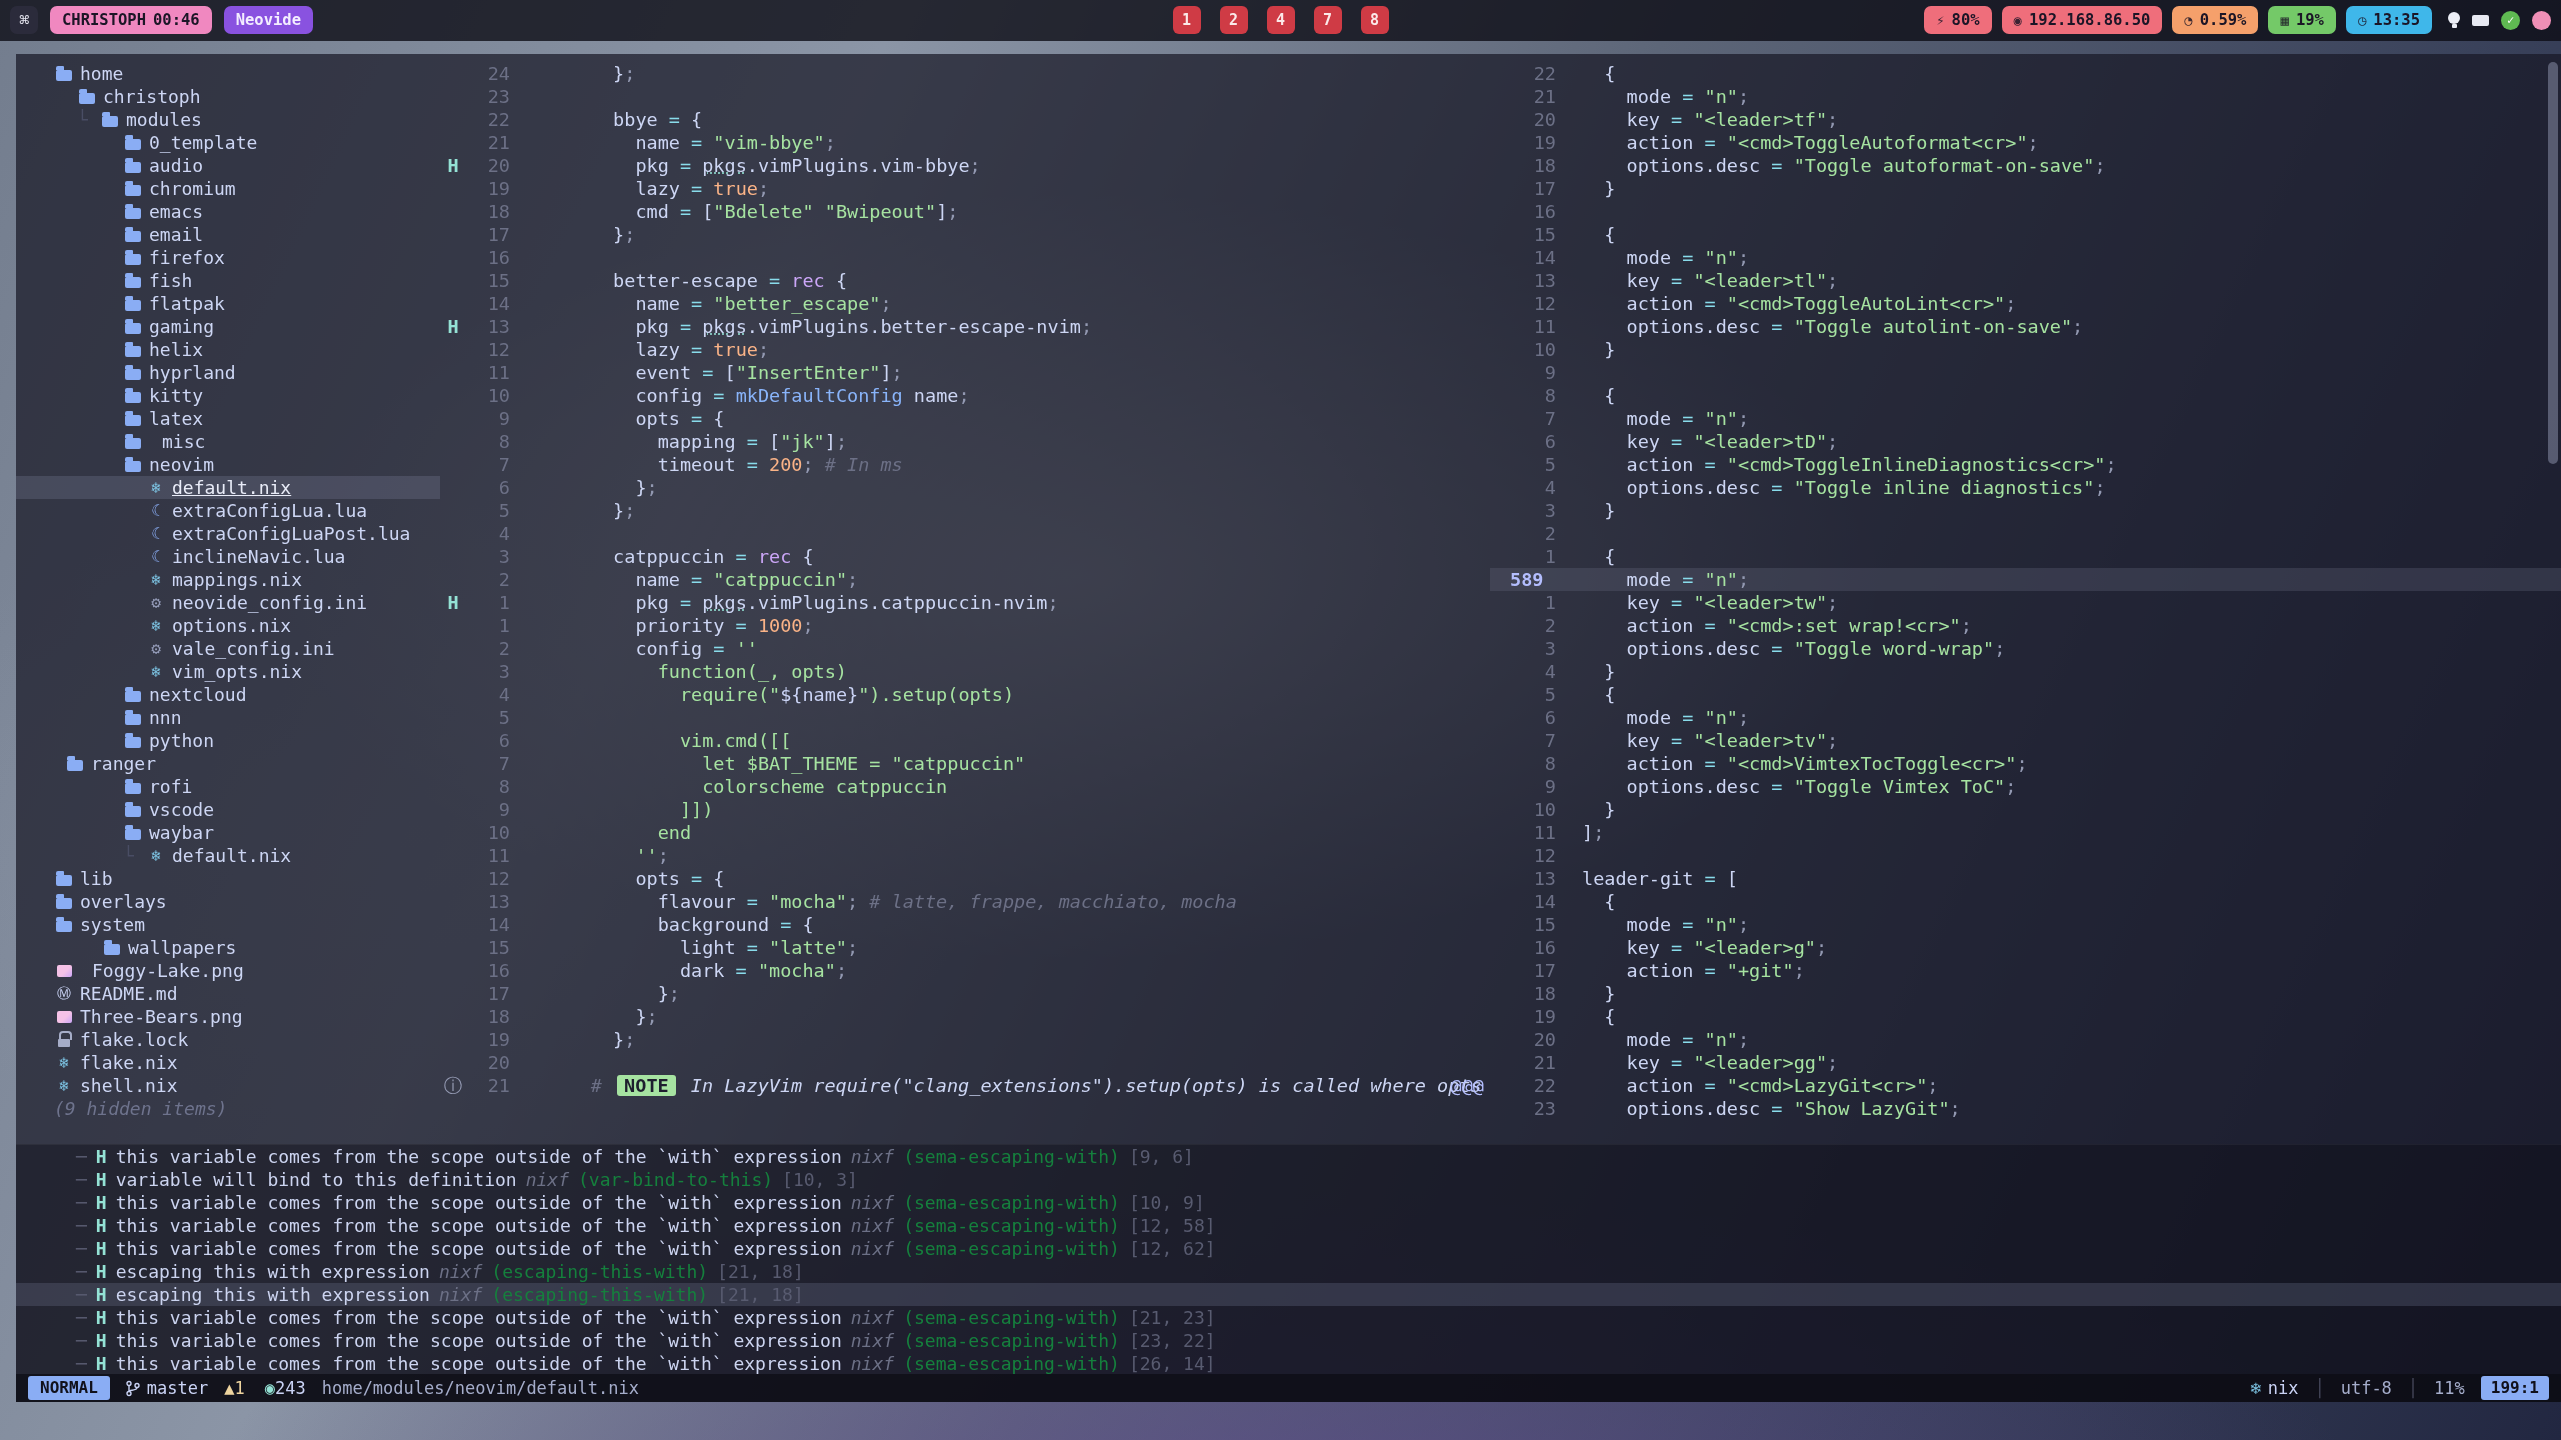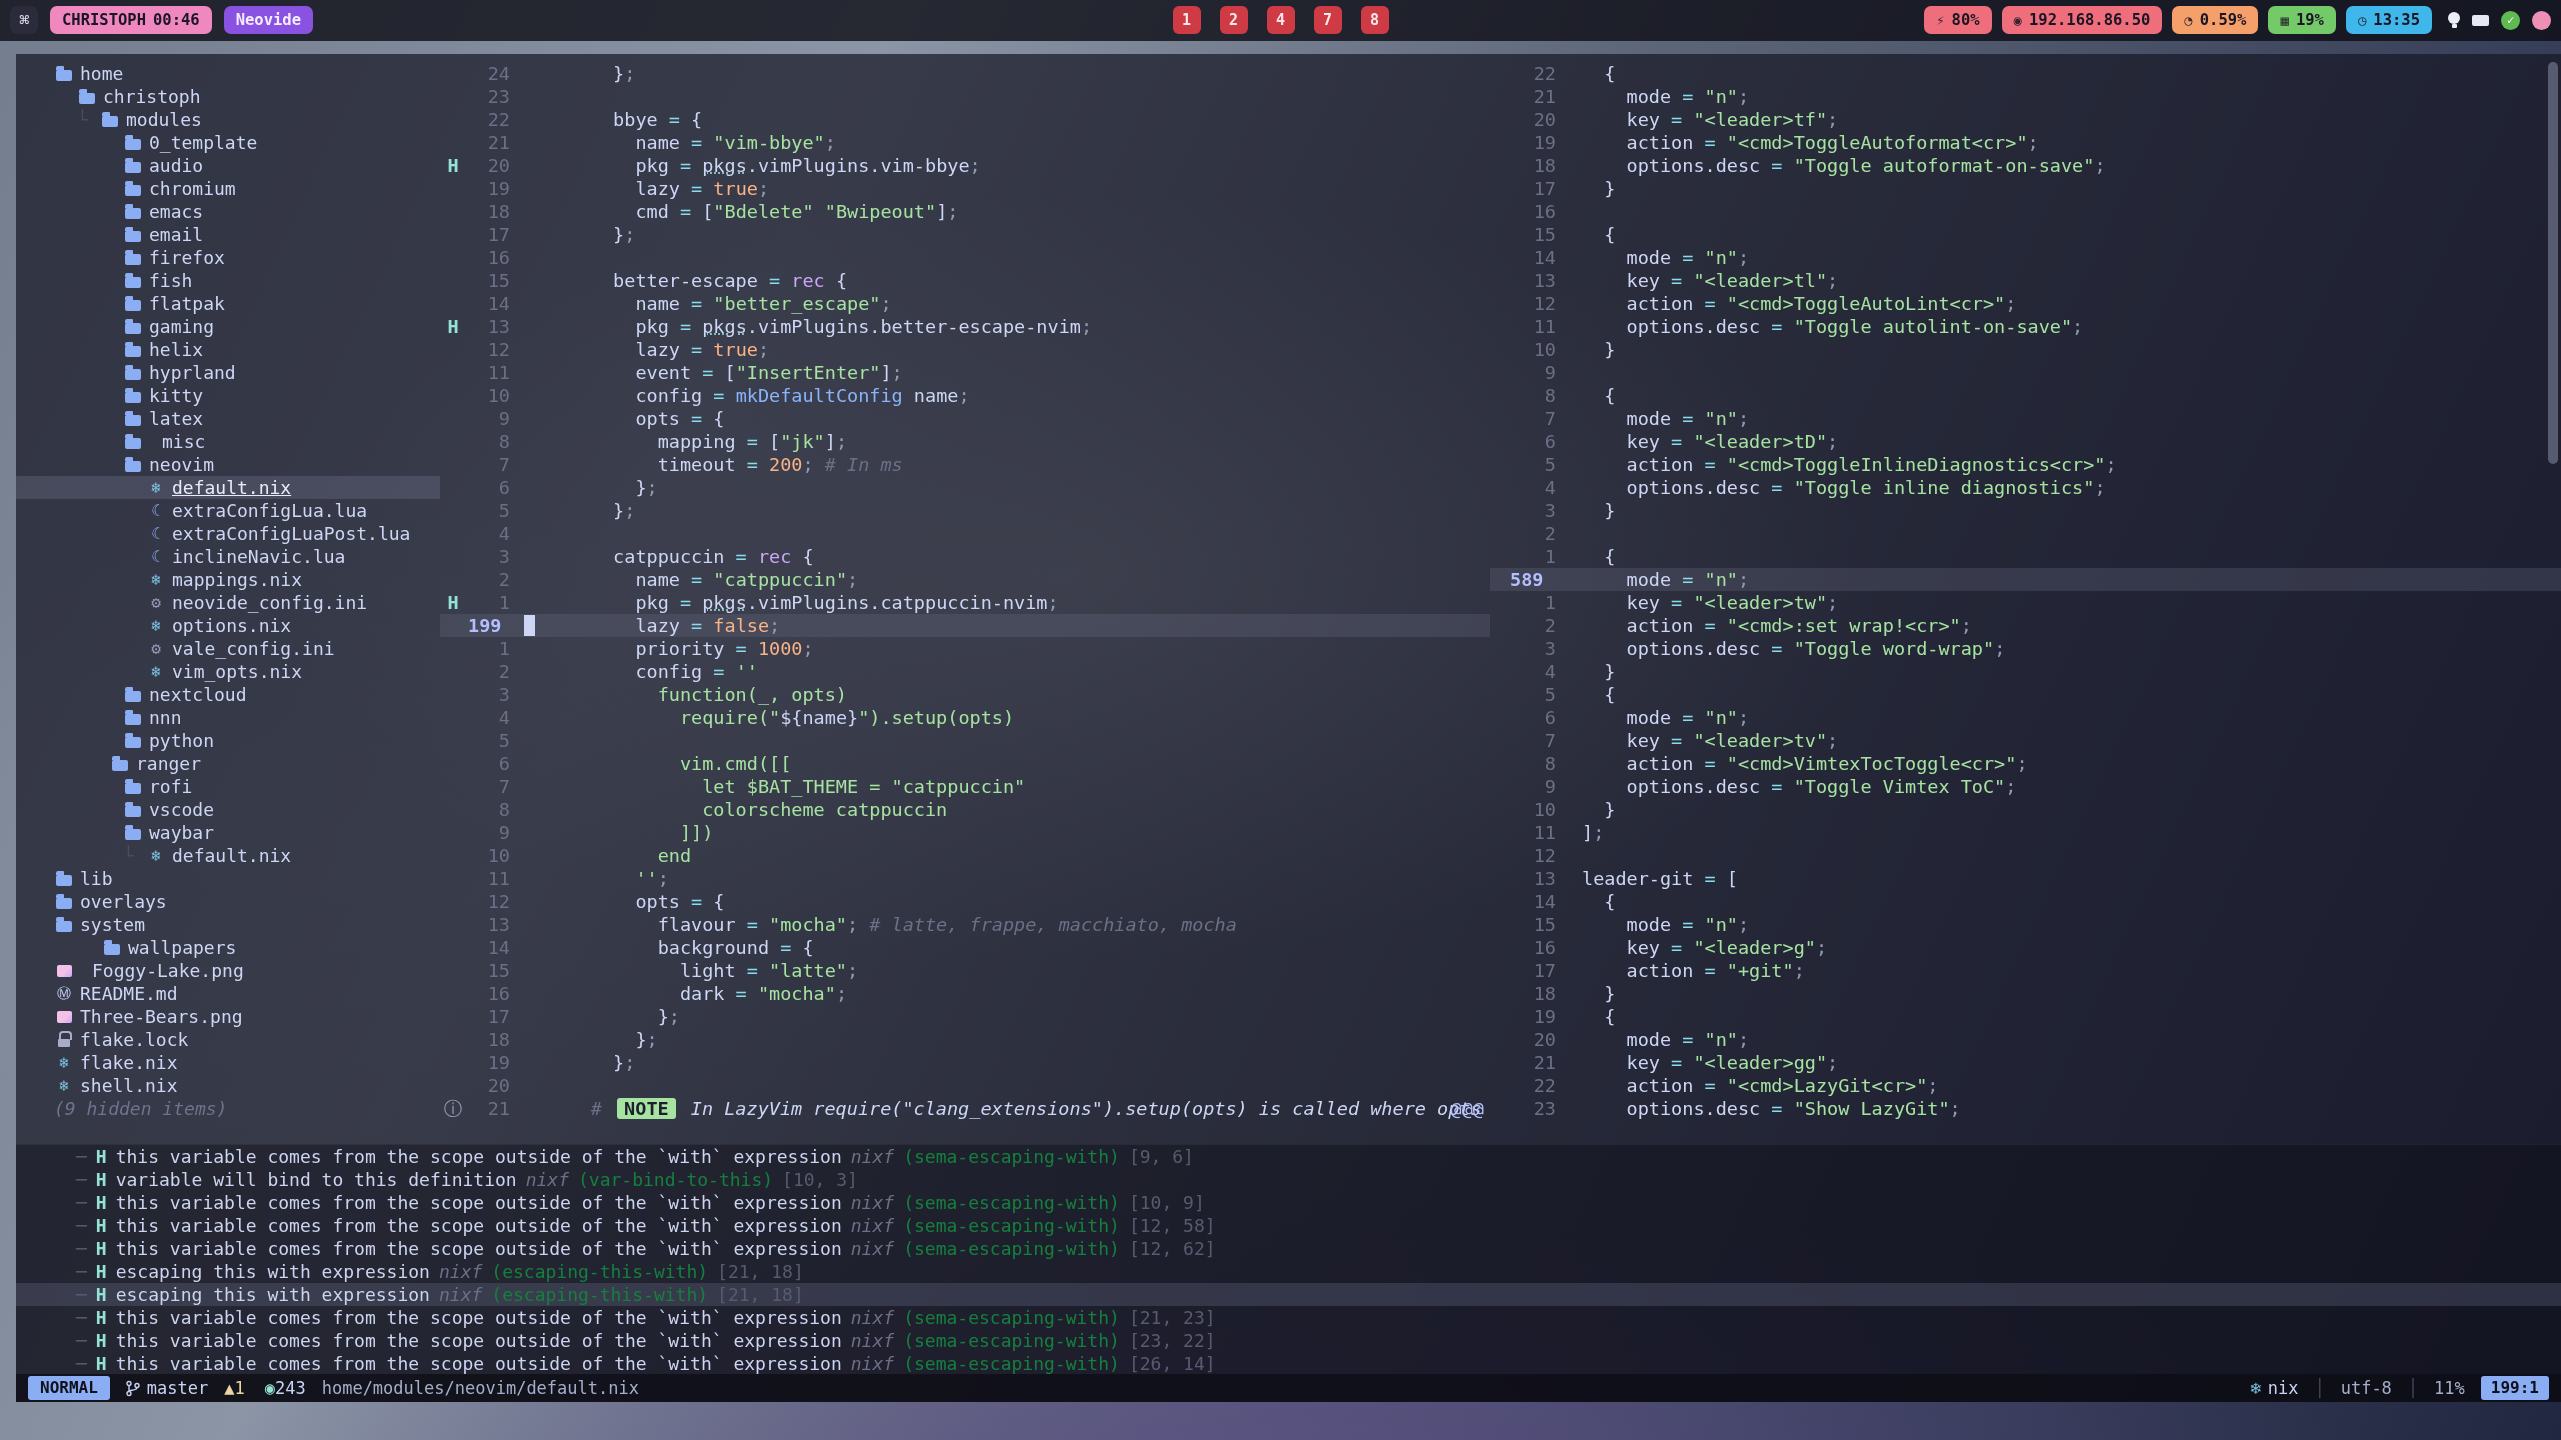--- a/index.html
+++ b/index.html
@@ -311,21 +311,21 @@
           <span class="tlabel">nextcloud</span>
         </div>
         <div class="trow" style="padding-left: 107px;">
           <span class="ticon ti-folder"></span>
           <span class="tlabel">nnn</span>
         </div>
         <div class="trow" style="padding-left: 107px;">
           <span class="ticon ti-folder"></span>
           <span class="tlabel">python</span>
         </div>
-        <div class="trow" style="padding-left: 94px;">
+        <div class="trow" style="padding-left: 49px;">
           <span class="ticon ti-folder"></span>
           <span class="tlabel">ranger</span>
         </div>
         <div class="trow" style="padding-left: 107px;">
           <span class="ticon ti-folder"></span>
           <span class="tlabel">rofi</span>
         </div>
         <div class="trow" style="padding-left: 107px;">
           <span class="ticon ti-folder"></span>
           <span class="tlabel">vscode</span>
@@ -496,25 +496,20 @@
         </div>
         <div class="cl">
           <span class="sign"></span>
           <span class="num">2</span>
           <span class="code"><span class="t">          name</span><span class="op"> = </span><span class="s">"catppuccin"</span><span class="pn">;</span></span>
         </div>
         <div class="cl">
           <span class="sign">H</span>
           <span class="num">1</span>
           <span class="code"><span class="t">          pkg</span><span class="op"> = </span><span class="u">pkgs</span><span class="t">.vimPlugins.catppuccin-nvim</span><span class="pn">;</span></span>
-        </div>
-        <div class="cl hl">
-          <span class="sign"></span>
-          <span class="num">199</span>
-          <span class="code"><span class="cur"> </span><span class="t">         lazy</span><span class="op"> = </span><span class="b">false</span><span class="pn">;</span></span>
         </div>
         <div class="cl">
           <span class="sign"></span>
           <span class="num">1</span>
           <span class="code"><span class="t">          priority</span><span class="op"> = </span><span class="n">1000</span><span class="pn">;</span></span>
         </div>
         <div class="cl">
           <span class="sign"></span>
           <span class="num">2</span>
           <span class="code"><span class="t">          config</span><span class="op"> = </span><span class="s">''</span></span>

